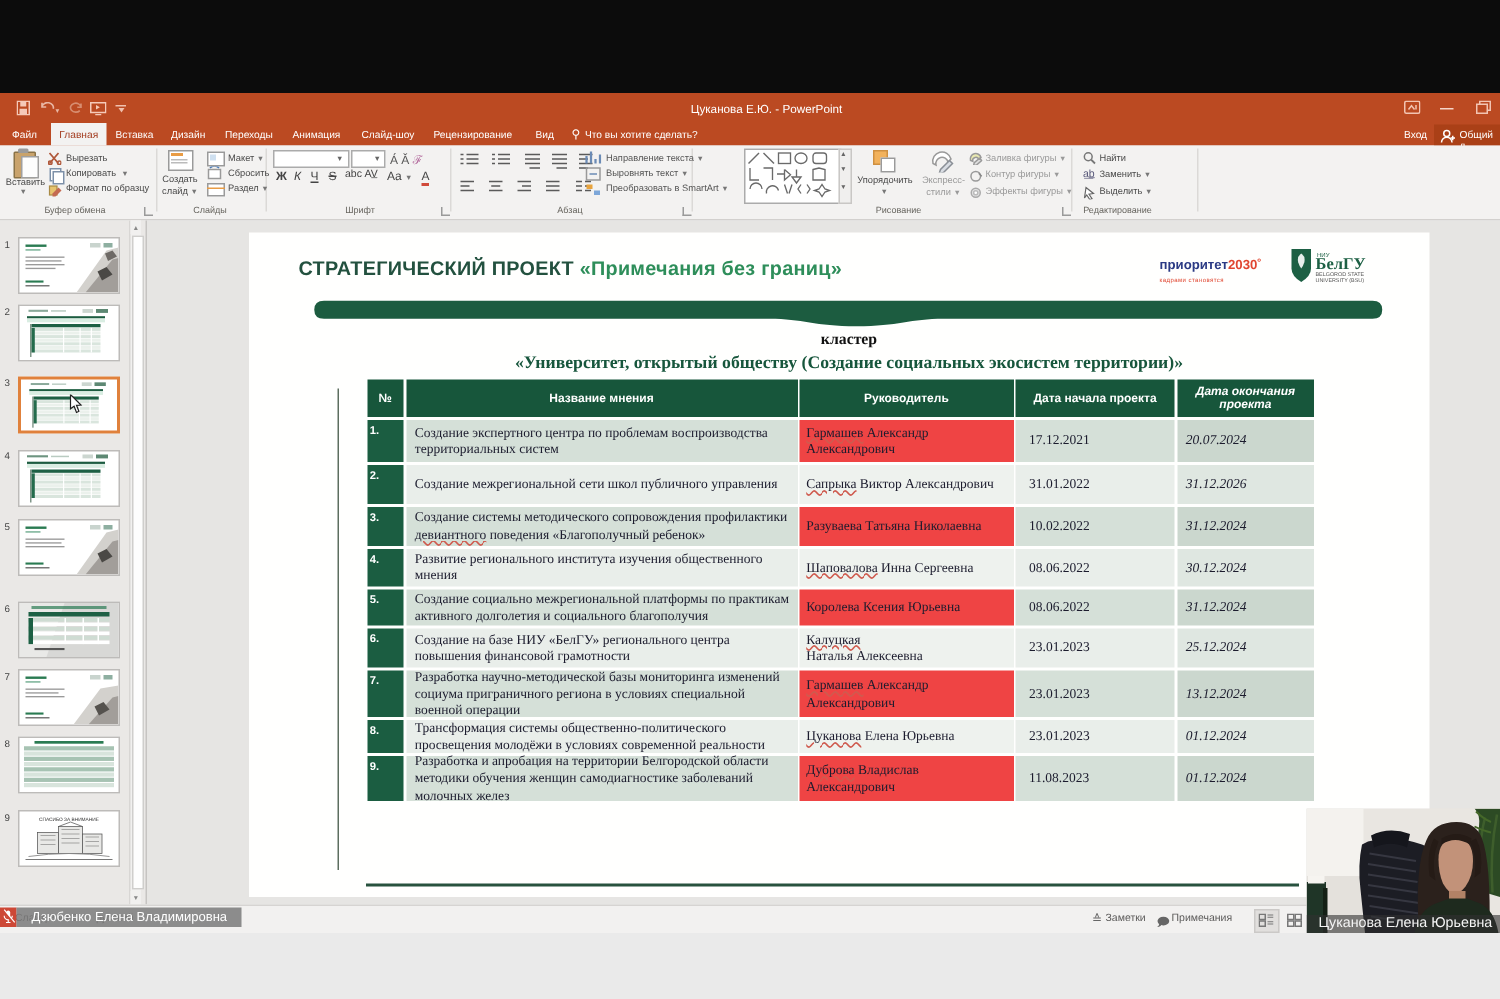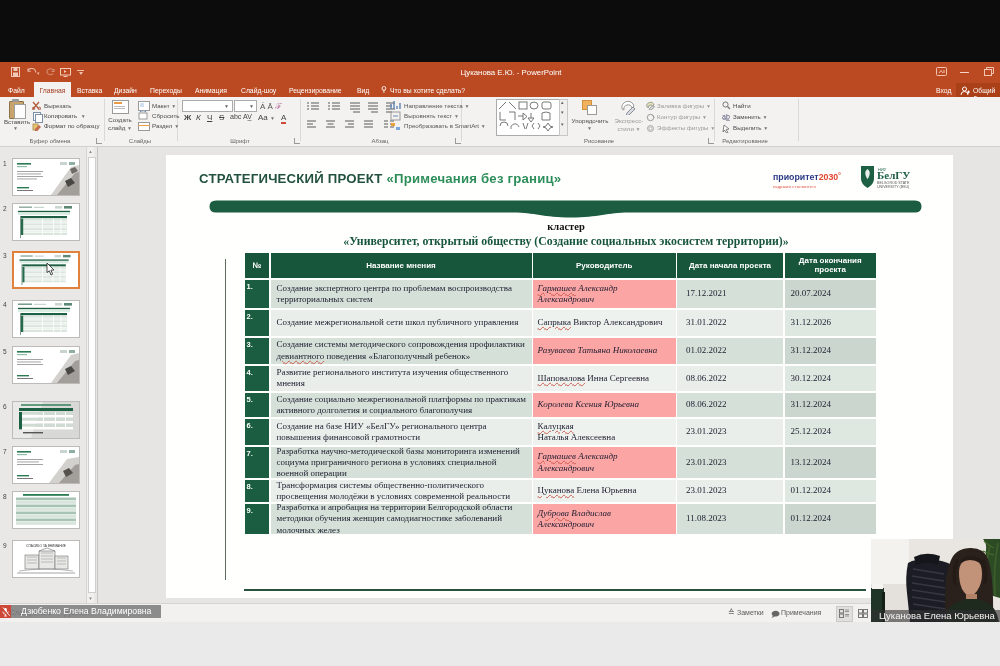--- a/index.html
+++ b/index.html
@@ -48,23 +48,23 @@
 #kvote{left:60px;top:78.5px;width:680px;text-align:center;font-family:"Liberation Serif",serif;font-weight:bold;font-size:11.8px;color:#17563c;}
 #vline{left:58.5px;top:104px;width:1.5px;height:321px;background:#5d6e5f;}
 #hline{left:78px;top:434px;width:622px;height:1.5px;background:#28523e;}
 #tbl{left:78.5px;top:97.5px;}
 .trow{display:flex;margin-bottom:2px;}
 .tc{box-sizing:border-box;font-family:"Liberation Serif",serif;font-size:9px;line-height:11.3px;color:#1c1c2e;display:flex;flex-direction:column;justify-content:center;}
 .c0{width:24.5px;background:#1b5d41;color:#fff;font-family:"Liberation Sans",sans-serif;font-size:7.5px;font-weight:bold;justify-content:flex-start;padding:1px 0 0 2px;}
 .cA{width:261px;margin-left:1.5px;padding:0 3px 0 6px;}
 .cB{width:143.5px;margin-left:1px;padding:0 2px 0 5px;}
 .cC{width:106px;margin-left:1px;padding:0 2px 0 9px;}
-.cD{width:91.5px;margin-left:1.5px;padding:0 2px 0 6px;}
+.cD{width:91.5px;margin-left:1.5px;padding:0 2px 0 6px;font-style:italic;}
 .odd .cA,.odd .cC{background:#d5e0d8;}
-.odd .cB{background:#fca5a5;font-style:italic;}
+.odd .cB{background:#ef4444;}
 .odd .cD{background:#cbd7ce;}
 .evn .cA,.evn .cC{background:#e9eeea;}
 .evn .cB{background:#eef2ee;}
 .evn .cD{background:#dfe7e1;}
 .thead{height:25.5px;}
 .thead .tc{background:#17563b !important;color:#fff;font-family:"Liberation Sans",sans-serif;font-size:8px;font-weight:bold;text-align:center;justify-content:center;line-height:9px;padding:0;}
 .sq{text-decoration:underline;text-decoration-style:wavy;text-decoration-color:#cf5a4e;text-decoration-thickness:0.07em;text-underline-offset:1px;}
 </style></head>
 <body>
 <div class="abs" id="topblack"></div>
@@ -535,21 +535,21 @@
             </div>
         <div class="tc cC">31.01.2022</div>
         <div class="tc cD">31.12.2026</div>
       </div>
       <div class="trow odd" style="height:25.5px;">
         <div class="tc c0">3.</div>
         <div class="tc cA">
               <span>Создание системы методического сопровождения профилактики <span class="sq">девиантного</span> поведения «Благополучный ребенок»</span>
             </div>
         <div class="tc cB">Разуваева Татьяна Николаевна</div>
-        <div class="tc cC">01.02.2022</div>
+        <div class="tc cC">10.02.2022</div>
         <div class="tc cD">31.12.2024</div>
       </div>
       <div class="trow evn" style="height:25.5px;">
         <div class="tc c0">4.</div>
         <div class="tc cA">Развитие регионального института изучения общественного мнения</div>
         <div class="tc cB">
               <span><span class="sq">Шаповалова</span> Инна Сергеевна</span>
             </div>
         <div class="tc cC">08.06.2022</div>
         <div class="tc cD">30.12.2024</div>

